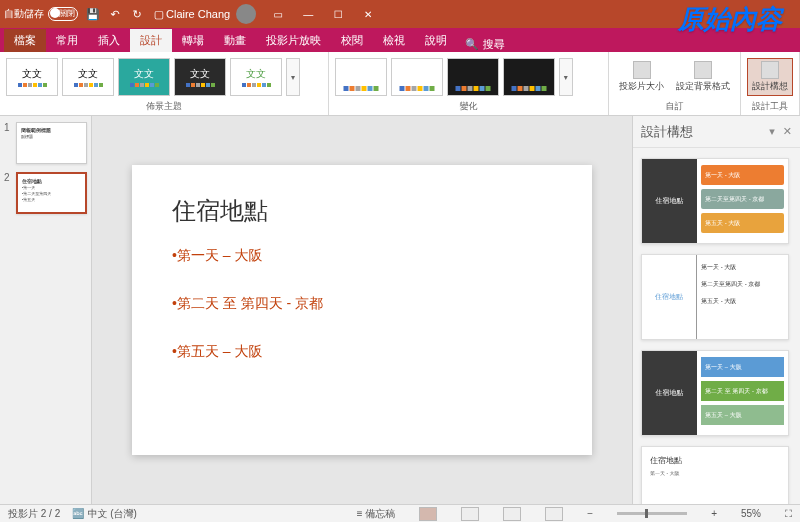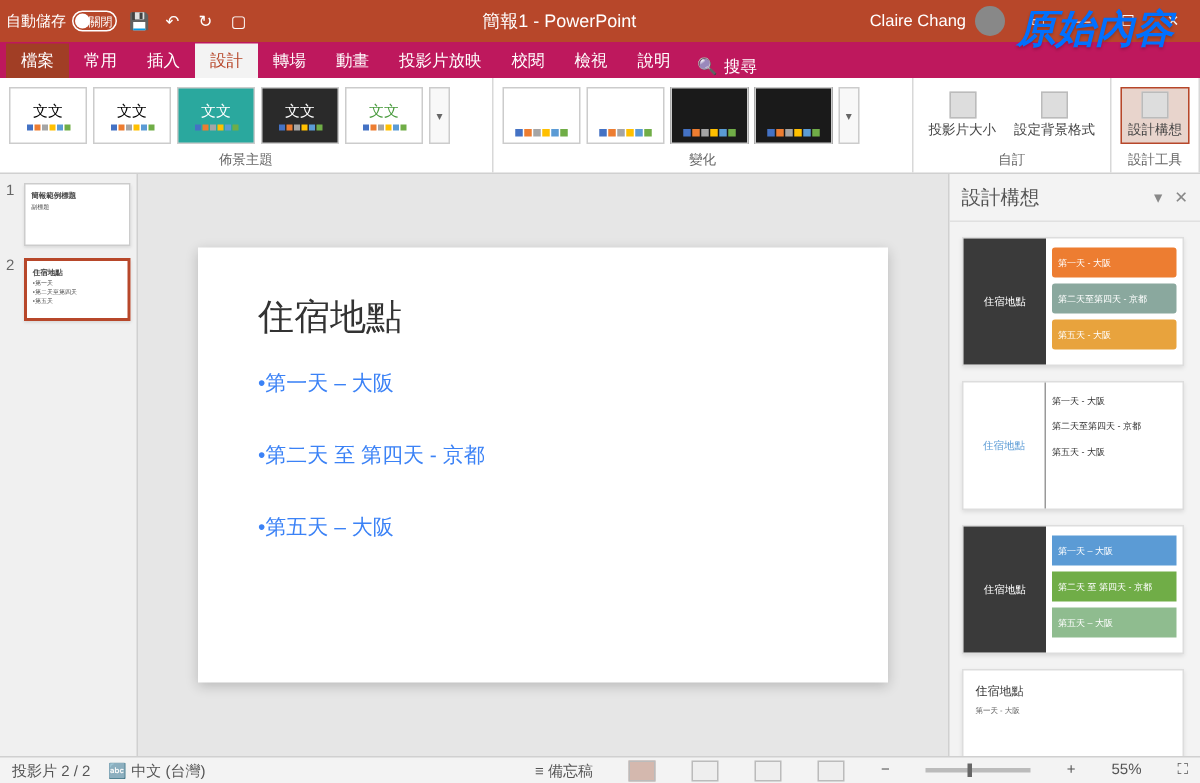--- a/index.html
+++ b/index.html
@@ -1,21 +1,21 @@
 <!DOCTYPE html>
 <html><head>
 <meta charset="utf-8">
 <style>
 * { margin: 0; padding: 0; box-sizing: border-box; font-family: "Microsoft JhengHei", "Segoe UI", sans-serif; }
 body { width: 800px; height: 522px; background: #e6e6e6; overflow: hidden; position: relative; font-size: 12px; }
 
 
 .titlebar { height: 28px; background: #b7472a; color: #fff; display: flex; align-items: center; padding: 0 4px; }
 .autosave { display: flex; align-items: center; gap: 4px; font-size: 10px; }
-.autosave-toggle { width: 30px; height: 14px; border: 1px solid #fff; border-radius: 7px; position: relative; font-size: 8px; display: flex; align-items: center; justify-content: flex-end; padding: 0 2px; }
+.autosave-toggle { width: 30px; height: 14px; border: 1px solid #fff; border-radius: 7px; position: relative; font-size: 8px; display: flex; justify-content: flex-end; padding: 0 2px; }
 .autosave-toggle::before { content: ""; width: 10px; height: 10px; background: #fff; border-radius: 50%; position: absolute; left: 1px; }
 .qat { display: flex; gap: 8px; margin-left: 8px; }
 .qat-icon { width: 14px; height: 14px; display: flex; align-items: center; justify-content: center; font-size: 11px; }
 .title-center { flex: 1; text-align: center; font-size: 12px; }
 .user-area { display: flex; align-items: center; gap: 6px; font-size: 11px; }
 .avatar { width: 20px; height: 20px; border-radius: 50%; background: #888; }
 .win-controls { display: flex; gap: 2px; margin-left: 8px; }
 .win-btn { width: 28px; height: 20px; display: flex; align-items: center; justify-content: center; font-size: 10px; }
 
 
@@ -60,21 +60,21 @@
 .slide-num { font-size: 10px; color: #666; width: 8px; }
 .slide-thumb { width: 72px; height: 42px; background: #fff; border: 1px solid #ccc; box-shadow: 0 1px 2px rgba(0,0,0,0.1); padding: 4px; font-size: 4px; color: #444; }
 .slide-thumb.selected { border: 2px solid #b7472a; }
 .st-title { font-size: 5px; font-weight: bold; }
 .st-line { font-size: 4px; margin-top: 1px; }
 
 
 .canvas-area { flex: 1; background: #e6e6e6; display: flex; align-items: center; justify-content: center; padding: 20px; }
 .slide { width: 460px; height: 290px; background: #fff; box-shadow: 0 2px 8px rgba(0,0,0,0.2); padding: 30px 40px; }
 .slide-title { font-size: 24px; color: #333; margin-bottom: 20px; font-weight: normal; }
-.slide-bullet { font-size: 14px; color: #3b82f6; margin-bottom: 30px; }
+.slide-bullet { font-size: 14px; color: #c2410c; margin-bottom: 30px; }
 
 
 .design-panel { width: 168px; background: #f3f3f3; border-left: 1px solid #d0d0d0; display: flex; flex-direction: column; }
 .dp-header { height: 32px; display: flex; align-items: center; justify-content: space-between; padding: 0 8px; border-bottom: 1px solid #e0e0e0; }
 .dp-title { font-size: 13px; color: #555; }
 .dp-controls { display: flex; gap: 8px; color: #888; font-size: 11px; }
 .dp-body { flex: 1; overflow-y: auto; padding: 10px 8px; }
 .idea { width: 148px; height: 86px; background: #fff; border: 1px solid #ddd; margin-bottom: 10px; box-shadow: 0 1px 3px rgba(0,0,0,0.1); display: flex; }
 .idea1-left { width: 55px; background: #3a3a3a; color: #fff; font-size: 7px; display: flex; align-items: center; justify-content: center; }
 .idea1-right { flex: 1; padding: 6px 4px; display: flex; flex-direction: column; gap: 4px; }
@@ -103,21 +103,20 @@
     <div class="autosave-toggle">
         <span>關閉</span>
       </div>
   </div>
   <div class="qat">
     <div class="qat-icon">💾</div>
     <div class="qat-icon">↶</div>
     <div class="qat-icon">↻</div>
     <div class="qat-icon">▢</div>
   </div>
-  <div class="title-center">簡報1 - PowerPoint</div>
   <div class="user-area">
     <span>Claire Chang</span>
     <div class="avatar"></div>
   </div>
   <div class="win-controls">
     <div class="win-btn">▭</div>
     <div class="win-btn">—</div>
     <div class="win-btn">☐</div>
     <div class="win-btn">✕</div>
   </div>

